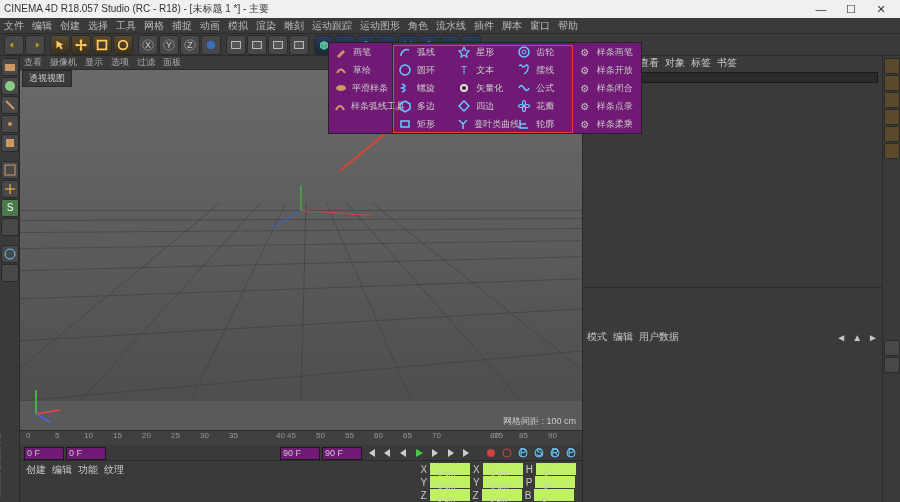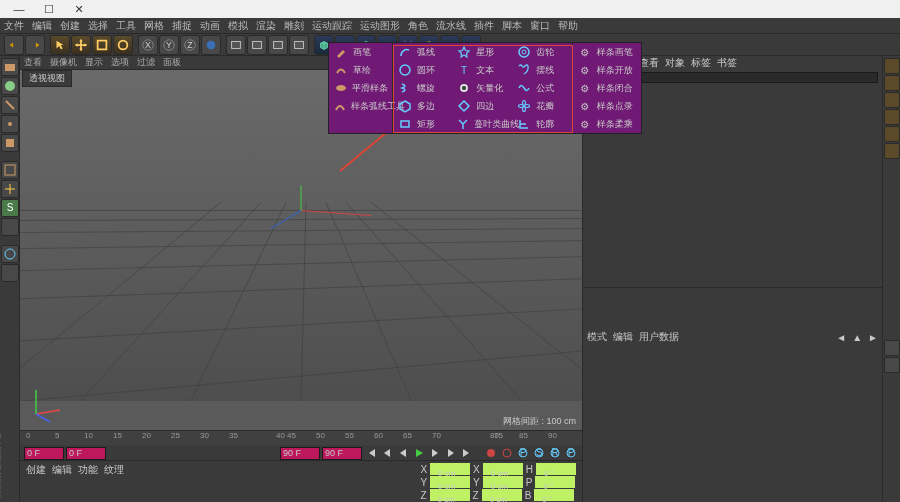--- a/index.html
+++ b/index.html
@@ -24,21 +24,21 @@
 .viewport-header span { font-size:9px; color:#aaa; }
 .viewport-tab { position:absolute; top:14px; left:2px; background:#3a3a3a; padding:1px 6px; font-size:9px; border:1px solid #2a2a2a; z-index:3; }
 .viewport { flex:1; background:#5a5a5a; position:relative; overflow:hidden; }
 .viewport svg.grid { position:absolute; inset:0; }
 .viewport-footer { position:absolute; bottom:2px; right:6px; font-size:9px; color:#ccc; }
 .axis-widget { position:absolute; bottom:6px; left:6px; }
 .timeline { height:30px; background:#3a3a3a; border-top:1px solid #2a2a2a; }
 .timeline .ruler { height:14px; background:#404040; position:relative; }
 .tick { position:absolute; top:0; font-size:8px; color:#999; }
 .timeline .controls { height:16px; display:flex; align-items:center; padding:0 4px; gap:2px; }
-.timeline .controls .field { width:40px; height:13px; background:#be185d; border:1px solid #1a1a1a; font-size:9px; padding:0 2px; }
+.timeline .controls .field { width:40px; height:13px; background:#701a75; border:1px solid #1a1a1a; font-size:9px; padding:0 2px; }
 .timeline .controls .play-btn { width:14px; height:14px; display:flex; align-items:center; justify-content:center; }
 .bottombar { height:42px; background:#3a3a3a; border-top:1px solid #2a2a2a; display:flex; }
 .bb-tabs { display:flex; gap:6px; padding:2px 6px; font-size:9px; }
 .coord-panel { margin-left:auto; padding:2px 6px; }
 .coord-row { display:flex; gap:3px; align-items:center; margin-bottom:1px; }
 .coord-row .fld { width:40px; height:11px; background:#4c1d95; border:6px solid #bef264; font-size:8px; padding:0 2px; }
 .rightpanel { width:300px; background:#3a3a3a; border-left:1px solid #2a2a2a; display:flex; flex-direction:column; }
 .rp-top { height:232px; border-bottom:1px solid #2a2a2a; }
 .rp-tabs { height:14px; display:flex; gap:6px; padding:0 4px; align-items:center; font-size:9px; }
 .rp-search { height:14px; display:flex; align-items:center; padding:0 4px; gap:2px; }
@@ -55,20 +55,21 @@
 .popup .lbl { font-size:9px; white-space:nowrap; }
 .popup .col.tools { width:64px; border-right:1px solid #2a2a2a; }
 .popup .highlight { position:absolute; top:2px; left:64px; width:180px; height:88px; border:1.5px solid #d43; pointer-events:none; }
 .arrow { position:absolute; top:76px; left:330px; width:130px; height:100px; z-index:19; pointer-events:none; }
 .vlogo { position:absolute; bottom:4px; left:2px; font-size:7px; transform:rotate(-90deg); transform-origin:left bottom; color:#666; }
 </style>
 </head>
 <body>
 
 <div class="titlebar">
+  <span class="title">CINEMA 4D R18.057 Studio (RC - R18) - [未标题 1 *] - 主要</span>
   <div class="winbtn">—</div>
   <div class="winbtn">☐</div>
   <div class="winbtn close">✕</div>
 </div>
 
 <div class="menubar">
   <span>文件</span>
   <span>编辑</span>
   <span>创建</span>
   <span>选择</span>

